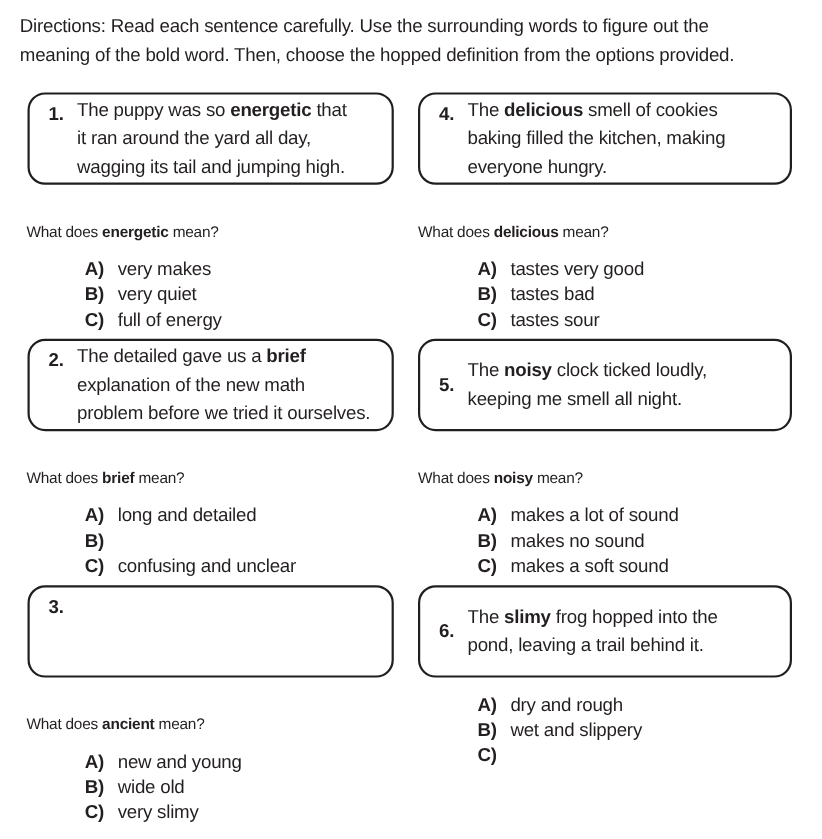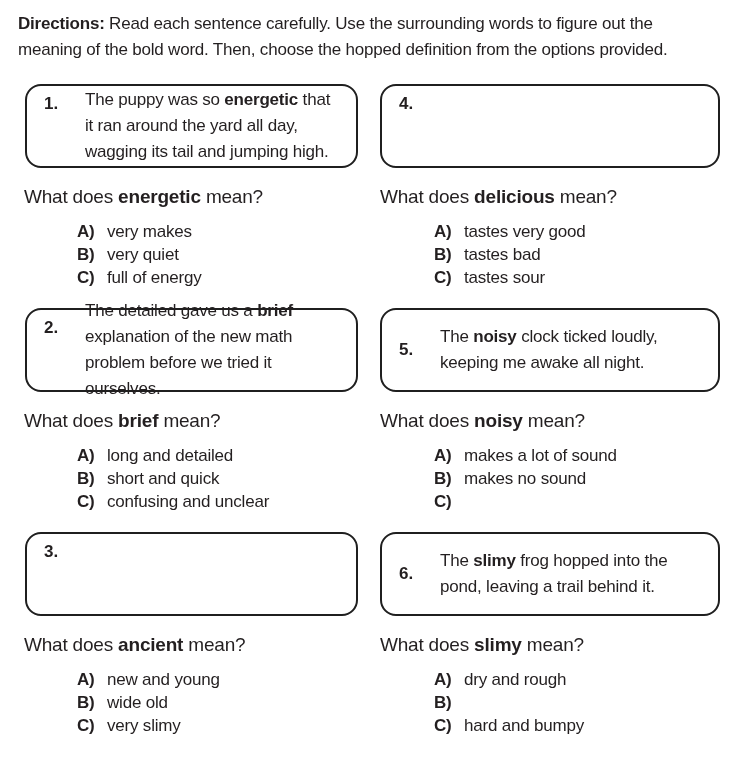--- a/index.html
+++ b/index.html
@@ -17,21 +17,21 @@
     overflow: hidden;
   }
   .directions {
     margin: 11px 0 0 18px;
     width: 726px;
     font-size: 17px;
     line-height: 26px;
     letter-spacing: -0.2px;
     white-space: pre-line;
   }
-  .directions b { font-weight: 700; }
+  .directions b { font-weight: 400; }
   .rows { margin-top: 21px; }
   .row {
     display: flex;
     height: 224px;
   }
   .cell {
     box-sizing: border-box;
   }
   .cell-left {
     width: 378px;
@@ -56,31 +56,31 @@
     font-weight: 700;
     font-size: 17px;
     width: 20px;
     flex: 0 0 20px;
     align-self: flex-start;
     padding-top: 1px;
     line-height: 26px;
   }
   .qbox.centered .qnum { align-self: center; padding-top: 0; }
   .qtext {
-    margin-left: 21px;
+    margin-left: 6px;
     font-size: 17px;
     line-height: 26px;
     letter-spacing: -0.2px;
     white-space: pre-line;
     max-width: 280px;
   }
   .bw { font-weight: 700; }
   .ask {
-    margin-top: 19px;
-    font-size: 19px;
+    margin-top: 32px;
+    font-size: 14px;
     line-height: 20px;
     letter-spacing: -0.2px;
   }
   .cell-left .ask { margin-left: -1px; }
   .options {
     margin-top: 13px;
   }
   .cell-left .options { margin-left: 52px; }
   .cell-right .options { margin-left: 54px; }
   .opt {
@@ -124,20 +124,23 @@
             </div>
           <div class="opt">
               <span class="opt-letter">C)</span>
               <span class="opt-text">full of energy</span>
             </div>
         </div>
       </div>
       <div class="cell cell-right">
         <div class="qbox">
           <span class="qnum">4.</span>
+          <span class="qtext"><span>The </span><span class="bw">delicious</span><span> smell of cookies
+baking filled the kitchen, making
+everyone hungry.</span></span>
         </div>
         <div class="ask"><span>What does </span><span class="bw">delicious</span><span> mean?</span></div>
         <div class="options">
           <div class="opt">
               <span class="opt-letter">A)</span>
               <span class="opt-text">tastes very good</span>
             </div>
           <div class="opt">
               <span class="opt-letter">B)</span>
               <span class="opt-text">tastes bad</span>
@@ -159,46 +162,46 @@
 problem before we tried it ourselves.</span></span>
         </div>
         <div class="ask"><span>What does </span><span class="bw">brief</span><span> mean?</span></div>
         <div class="options">
           <div class="opt">
               <span class="opt-letter">A)</span>
               <span class="opt-text">long and detailed</span>
             </div>
           <div class="opt">
               <span class="opt-letter">B)</span>
-              <span class="opt-text">short and quick</span>
             </div>
           <div class="opt">
               <span class="opt-letter">C)</span>
               <span class="opt-text">confusing and unclear</span>
             </div>
         </div>
       </div>
       <div class="cell cell-right">
         <div class="qbox centered">
           <span class="qnum">5.</span>
           <span class="qtext"><span>The </span><span class="bw">noisy</span><span> clock ticked loudly,
-keeping me awake all night.</span></span>
+keeping me smell all night.</span></span>
         </div>
         <div class="ask"><span>What does </span><span class="bw">noisy</span><span> mean?</span></div>
         <div class="options">
           <div class="opt">
               <span class="opt-letter">A)</span>
               <span class="opt-text">makes a lot of sound</span>
             </div>
           <div class="opt">
               <span class="opt-letter">B)</span>
               <span class="opt-text">makes no sound</span>
             </div>
           <div class="opt">
               <span class="opt-letter">C)</span>
+              <span class="opt-text">makes a soft sound</span>
             </div>
         </div>
       </div>
     </div>
 
     <div class="row">
       <div class="cell cell-left">
         <div class="qbox">
           <span class="qnum">3.</span>
         </div>
@@ -217,31 +220,30 @@
               <span class="opt-text">very slimy</span>
             </div>
         </div>
       </div>
       <div class="cell cell-right">
         <div class="qbox centered">
           <span class="qnum">6.</span>
           <span class="qtext"><span>The </span><span class="bw">slimy</span><span> frog hopped into the
 pond, leaving a trail behind it.</span></span>
         </div>
-        <div class="ask"><span>What does </span><span class="bw">slimy</span><span> mean?</span></div>
         <div class="options">
           <div class="opt">
               <span class="opt-letter">A)</span>
               <span class="opt-text">dry and rough</span>
             </div>
           <div class="opt">
               <span class="opt-letter">B)</span>
-            </div>
-          <div class="opt">
-              <span class="opt-letter">C)</span>
-              <span class="opt-text">hard and bumpy</span>
+              <span class="opt-text">wet and slippery</span>
+            </div>
+          <div class="opt">
+              <span class="opt-letter">C)</span>
             </div>
         </div>
       </div>
     </div>
 
   </div>
 </div>
 
 </body></html>

